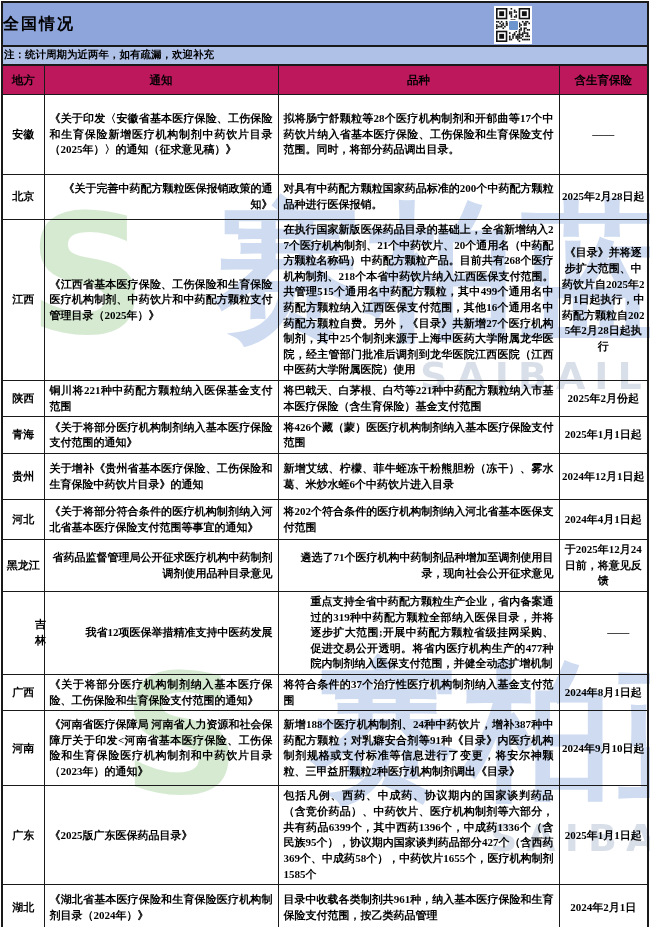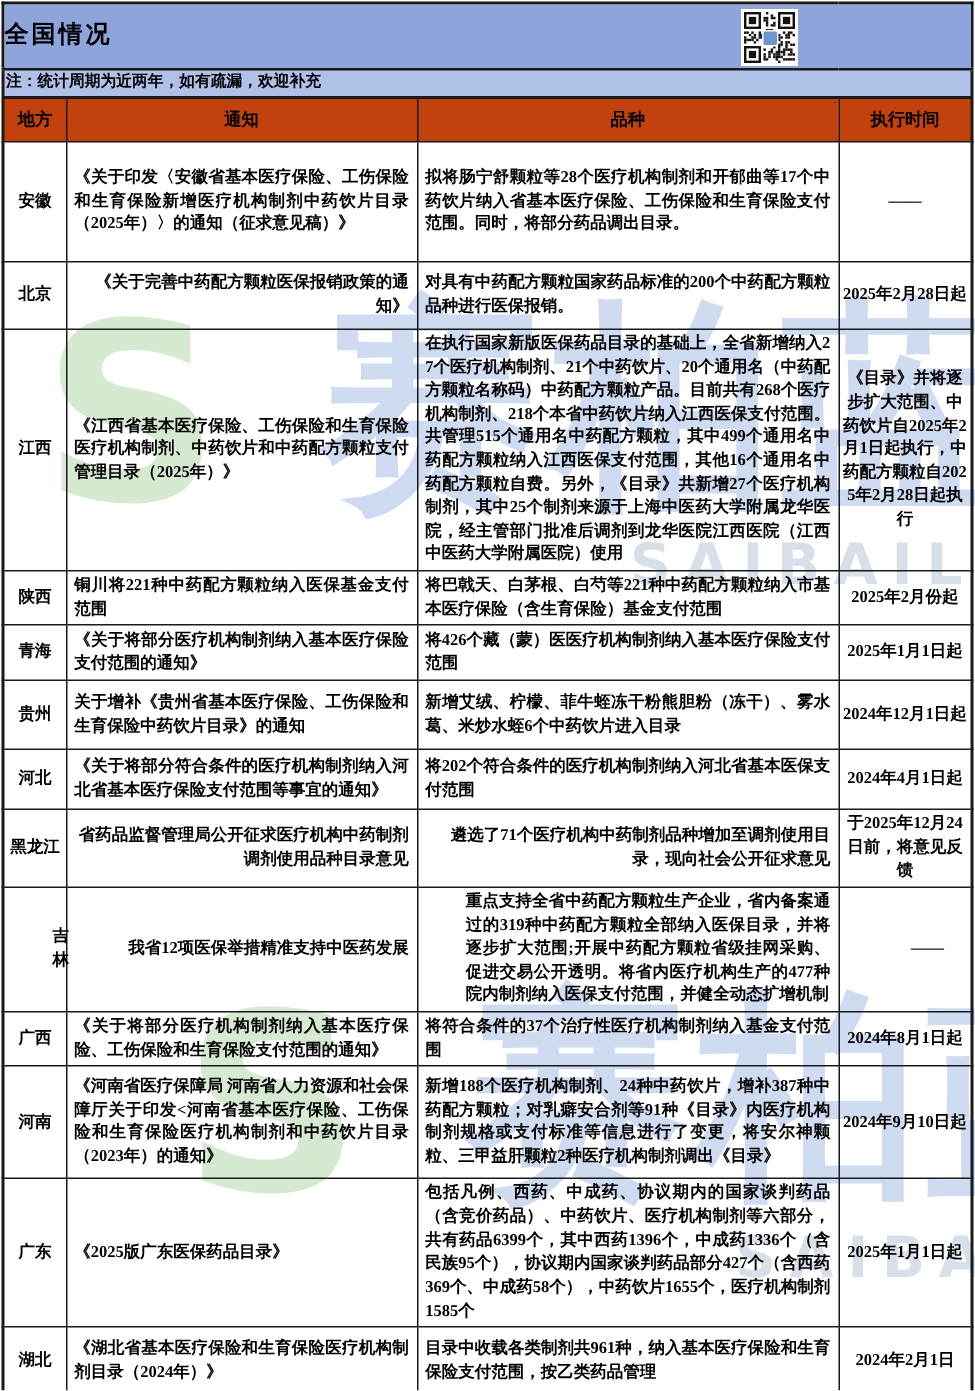--- a/index.html
+++ b/index.html
@@ -35,21 +35,21 @@
     position:relative;z-index:1;
     width:646px;margin:1px auto 0 auto;
     border-collapse:collapse;border:2px solid #1a1a1a;
     table-layout:fixed;
   }
   td,th{border:1px solid #1a1a1a;padding:2px 5px;vertical-align:middle;
     font-size:11px;line-height:1.42;font-weight:600;word-break:break-all;background:transparent;}
   .title-row td{height:42px;border-bottom:2px solid #1a1a1a;position:relative;text-align:left;padding:0;}
   .title-text{font-size:16px;font-weight:bold;letter-spacing:2px;}
   .note-row td{height:14px;border-bottom:2px solid #1a1a1a;font-size:10.5px;padding:1px;}
-  .head-row th{height:24px;text-align:center;font-size:11.5px;background:#c2410c;}
+  .head-row th{height:24px;text-align:center;font-size:11.5px;background:#be185d;}
   td.region{text-align:center;padding:2px 1px;}
   td.time{text-align:center;padding:2px 2px;}
   .al-justify{text-align:justify;}
   .al-center{text-align:right;}
   .al-left{text-align:left;}
   
   #rows tr:nth-child(1) td{height:75px;}
   #rows tr:nth-child(2) td{height:40px;}
   #rows tr:nth-child(3) td{height:153px;}
   #rows tr:nth-child(4) td{height:31px;}
@@ -230,21 +230,21 @@
           </div>
         </td>
       </tr>
       <tr class="note-row">
         <td colspan="4" id="note-cell" style="background: rgb(176, 193, 232);">注：统计周期为近两年，如有疏漏，欢迎补充</td>
       </tr>
       <tr class="head-row" id="head-row">
           <th>地方</th>
           <th>通知</th>
           <th>品种</th>
-          <th>执行时间</th>
+          <th>含生育保险</th>
         </tr>
     </tbody>
     <tbody id="rows">
   <tr>
     <td class="region">安徽</td>
     <td class="notice al-justify">《关于印发〈安徽省基本医疗保险、工伤保险和生育保险新增医疗机构制剂中药饮片目录（2025年）〉的通知（征求意见稿）》</td>
     <td class="variety al-justify">拟将肠宁舒颗粒等28个医疗机构制剂和开郁曲等17个中药饮片纳入省基本医疗保险、工伤保险和生育保险支付范围。同时，将部分药品调出目录。</td>
     <td class="time">——</td>
   </tr>
 

